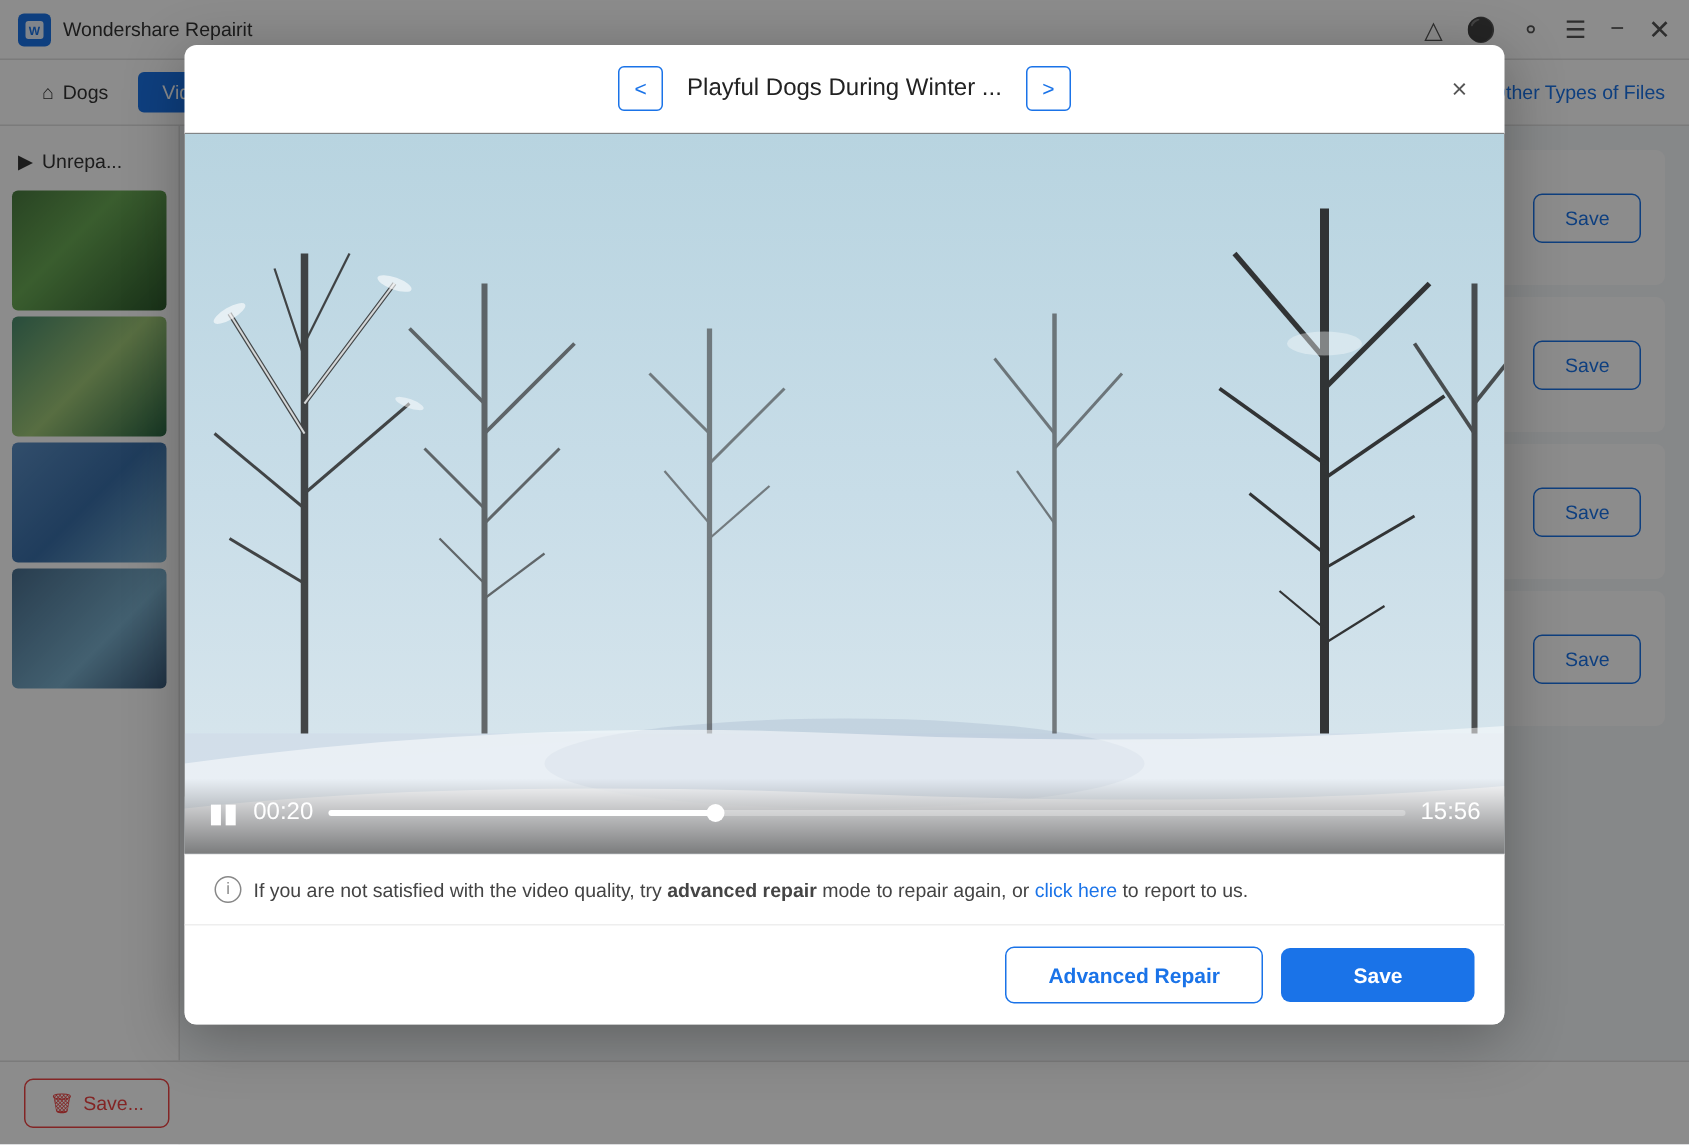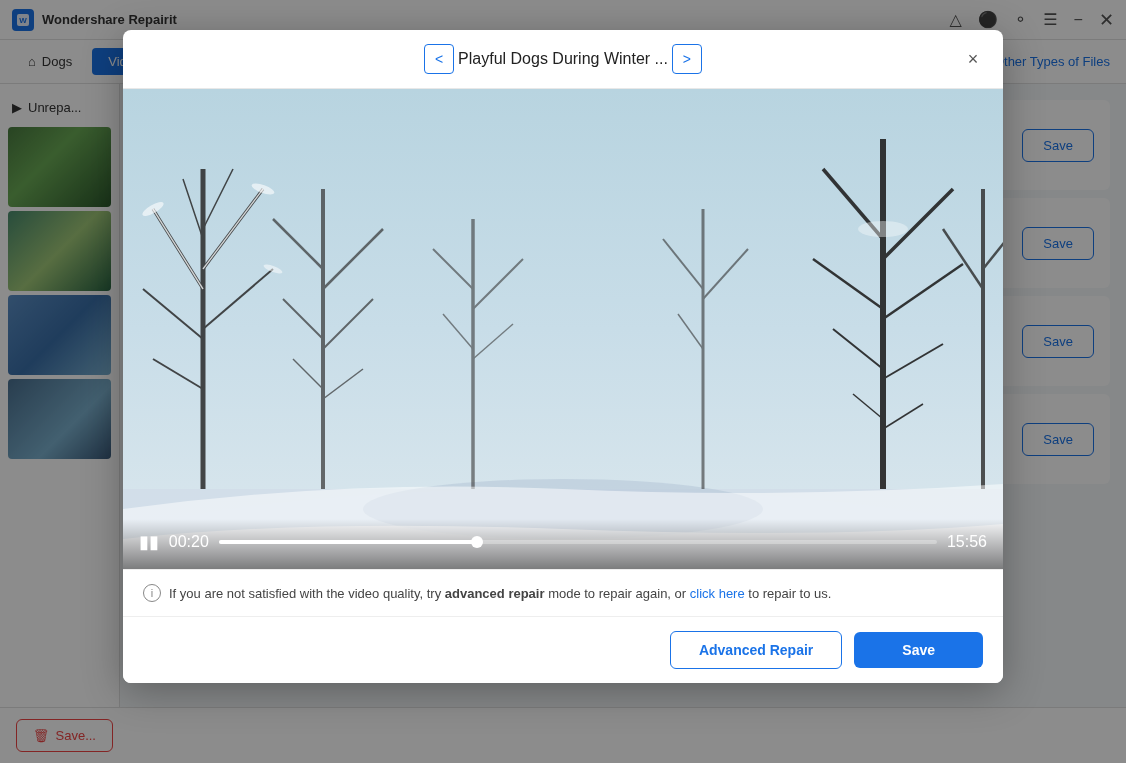--- a/index.html
+++ b/index.html
@@ -35,21 +35,21 @@
       border-radius: 4px;
       display: flex;
       align-items: center;
       justify-content: center;
       color: white;
       font-size: 12px;
     }
     .title-bar-title {
       font-size: 13px;
       color: #333;
-      font-weight: 700;
+      font-weight: 400;
     }
     .title-bar-controls {
       margin-left: auto;
       display: flex;
       align-items: center;
       gap: 16px;
     }
     .title-bar-controls .ctrl-icon {
       color: #555;
       font-size: 16px;
@@ -240,21 +240,21 @@
       display: flex;
       align-items: center;
       justify-content: center;
       cursor: pointer;
       font-size: 14px;
     }
     .modal-title {
       font-size: 16px;
       font-weight: 500;
       color: #222;
-      margin: 0 4px;
+      margin: 0 16px;
     }
     .modal-close {
       position: absolute;
       right: 16px;
       top: 50%;
       transform: translateY(-50%);
       width: 28px;
       height: 28px;
       display: flex;
       align-items: center;
@@ -571,21 +571,21 @@
             <div class="progress-thumb"></div>
           </div>
           <span class="time-text">15:56</span>
         </div>
       </div>
     </div>
 
     <div class="info-bar">
       <div class="info-icon">i</div>
       <span class="info-text">
-        <span>If you are not satisfied with the video quality, try </span><strong>advanced repair</strong><span> mode to repair again, or </span><a>click here</a><span> to repair to us.</span>
+        <span>If you are not satisfied with the video quality, try </span><strong>advanced repair</strong><span> mode to repair again, or </span><a>click here</a><span> to report to us.</span>
       </span>
     </div>
 
     <div class="modal-footer">
       <button class="advanced-repair-btn">Advanced Repair</button>
       <button class="save-modal-btn">Save</button>
     </div>
 
   </div>
 </div>

